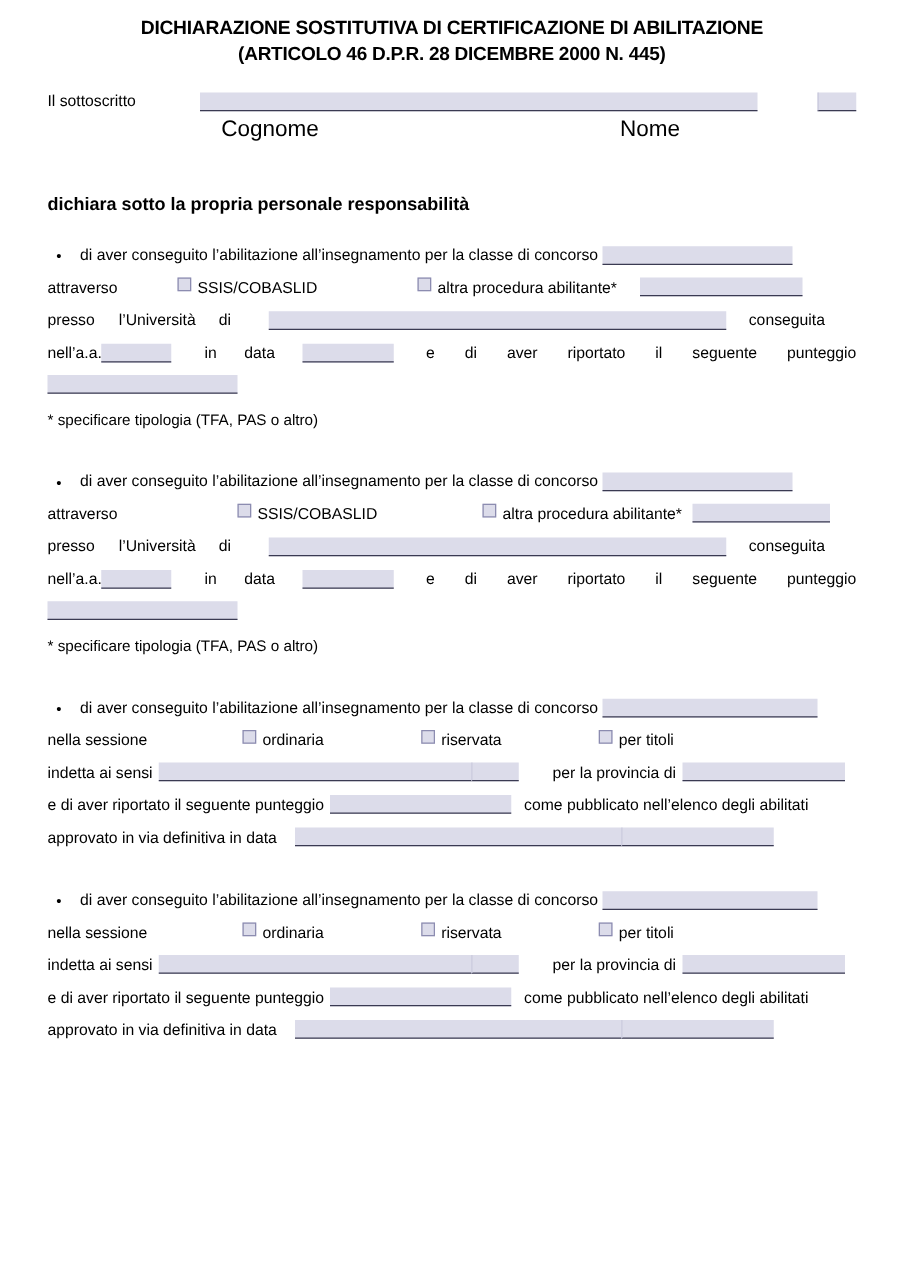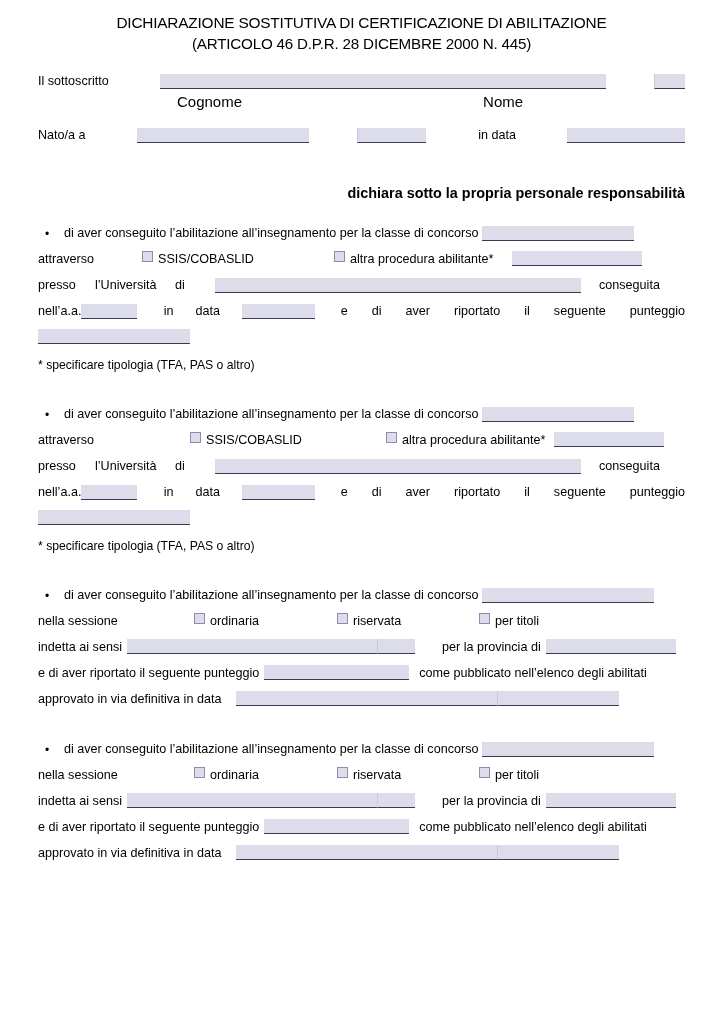--- a/index.html
+++ b/index.html
@@ -10,21 +10,21 @@
     background: #ffffff;
     font-family: "Liberation Sans", sans-serif;
     color: #000000;
     overflow: hidden;
   }
   .page { position: relative; width: 723px; height: 1015px; padding: 0 38px; }
 
   
   .title-block { text-align: center; padding-top: 12px; }
   .title-line {
-    font-weight: normal;
+    font-weight: bold;
     font-size: 15.4px;
     letter-spacing: -0.2px;
     line-height: 21px;
     white-space: nowrap;
     text-align: center;
   }
   .title-line-2 { font-size: 15.2px; }
 
   
   .fld {
@@ -46,29 +46,29 @@
     line-height: 15px;
     margin-bottom: 15px;
     white-space: nowrap;
     gap: 48px;
   }
   .prow .lbl { flex: 0 0 auto; padding-right: 3px; }
   .prow .lbl-mid { padding: 0 3px 0 4px; }
 
   .caption-row {
     display: flex;
-    font-size: 15px;
+    font-size: 18px;
     margin: -11px 0 12px 0;
   }
   .caption-cognome { margin-left: 139px; }
   .caption-nome { margin-left: 241px; }
 
   
   .decl-head {
-    text-align: right;
+    text-align: left;
     font-weight: bold;
     font-size: 14.4px;
     margin-top: 42px;
   }
 
   
   .body-par {
     margin-top: 36px;
     font-size: 12.6px;
     line-height: 16.5px;
@@ -140,27 +140,20 @@
       <span class="lbl">Il sottoscritto</span>
       <span class="fld" style="width:513px;"></span>
       <span class="fld fld-split" style="width:35px;"></span>
     </div>
 
     <div class="caption-row">
       <span class="caption-cognome">Cognome</span>
       <span class="caption-nome">Nome</span>
     </div>
 
-    <div class="prow" style="margin-top:18px;">
-      <span class="lbl">Nato/a a</span>
-      <span class="fld" style="width:268px;"></span>
-      <span class="fld fld-split" style="width:108px;"></span>
-      <span class="lbl lbl-mid">in data</span>
-      <span class="fld" style="width:184px;"></span>
-    </div>
 
 
   </div>
 
   <div class="decl-head">dichiara sotto la propria personale responsabilità</div>
 
 
   <div class="qblock">
     <div class="bullet-row">
       <span class="bullet">•</span>

